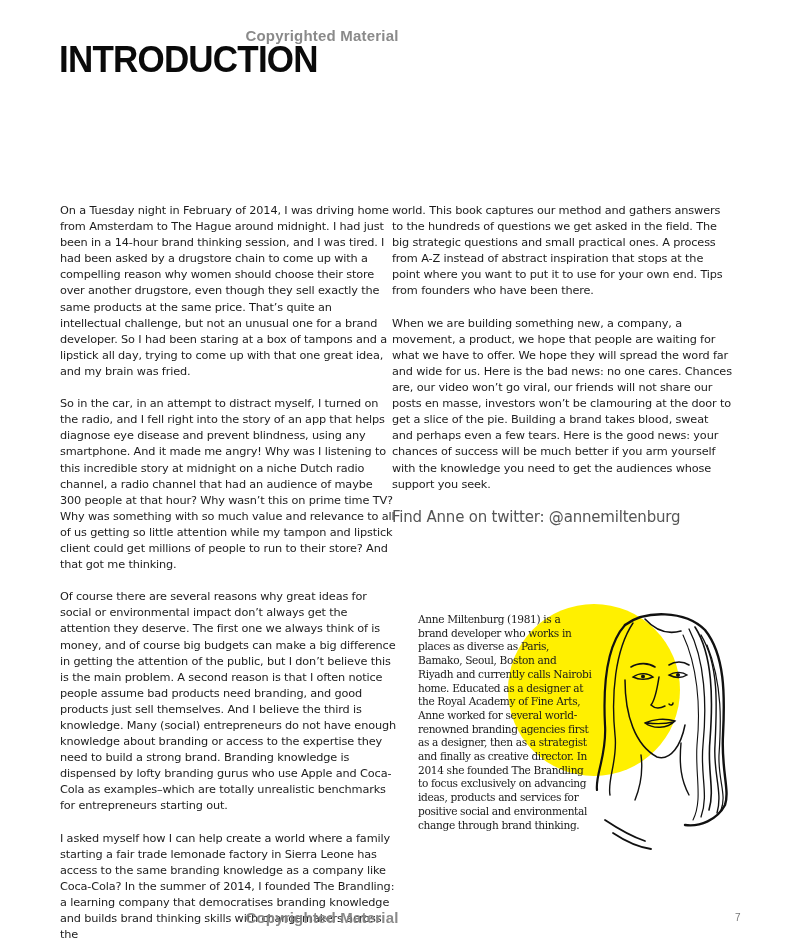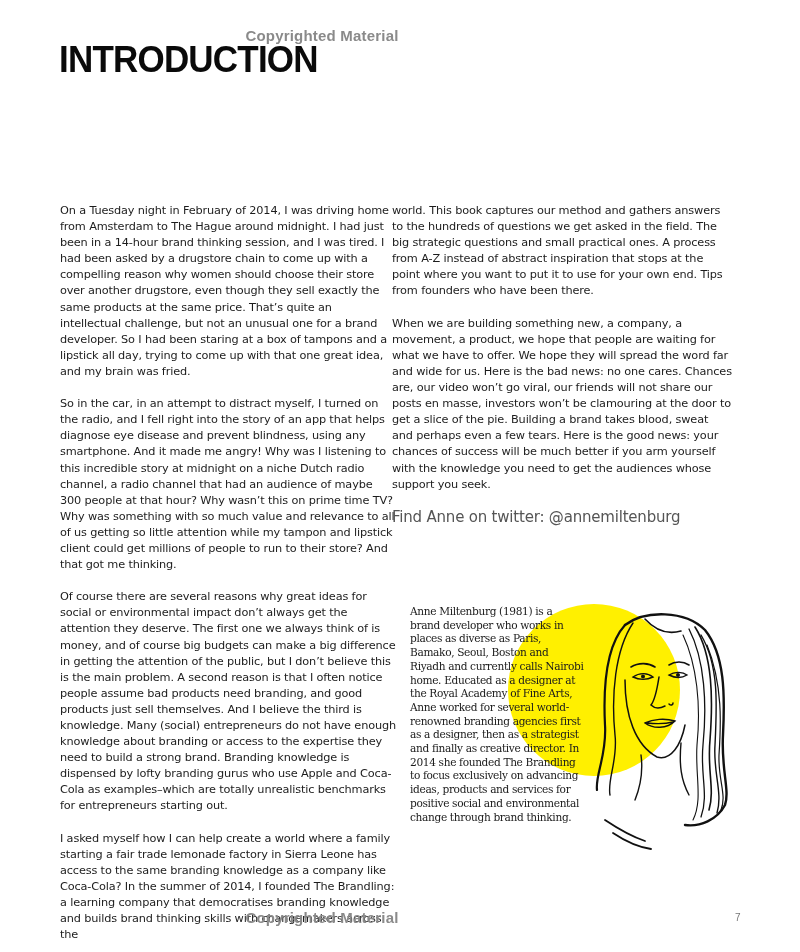--- a/index.html
+++ b/index.html
@@ -28,21 +28,21 @@
     .signature { margin: 0 0 16px 0; }
     .twitter {
       font-size: 15px; color: #555; letter-spacing: -0.2px; margin: 0;
     }
     .bio-circle {
       position: absolute; left: 508px; top: 604px; width: 172px; height: 172px;
       border-radius: 50%; background: #fff000;
     }
     .portrait { position: absolute; left: 585px; top: 605px; width: 150px; height: 250px; }
     .bio {
-      position: absolute; left: 410px; top: 605px; width: 175px; margin: 0;
+      position: absolute; left: 410px; top: 605px; width: 175px; margin: 8px;
       font-family: "DejaVu Serif", serif; font-size: 10.6px; line-height: 13.7px;
       color: #1a1a1a; letter-spacing: -0.35px;
     }
     .page-number {
       position: absolute; left: 735px; top: 912px;
       font-family: "Liberation Sans", sans-serif; font-size: 10px; color: #777;
     }
   </style>
 </head>
 <body>

